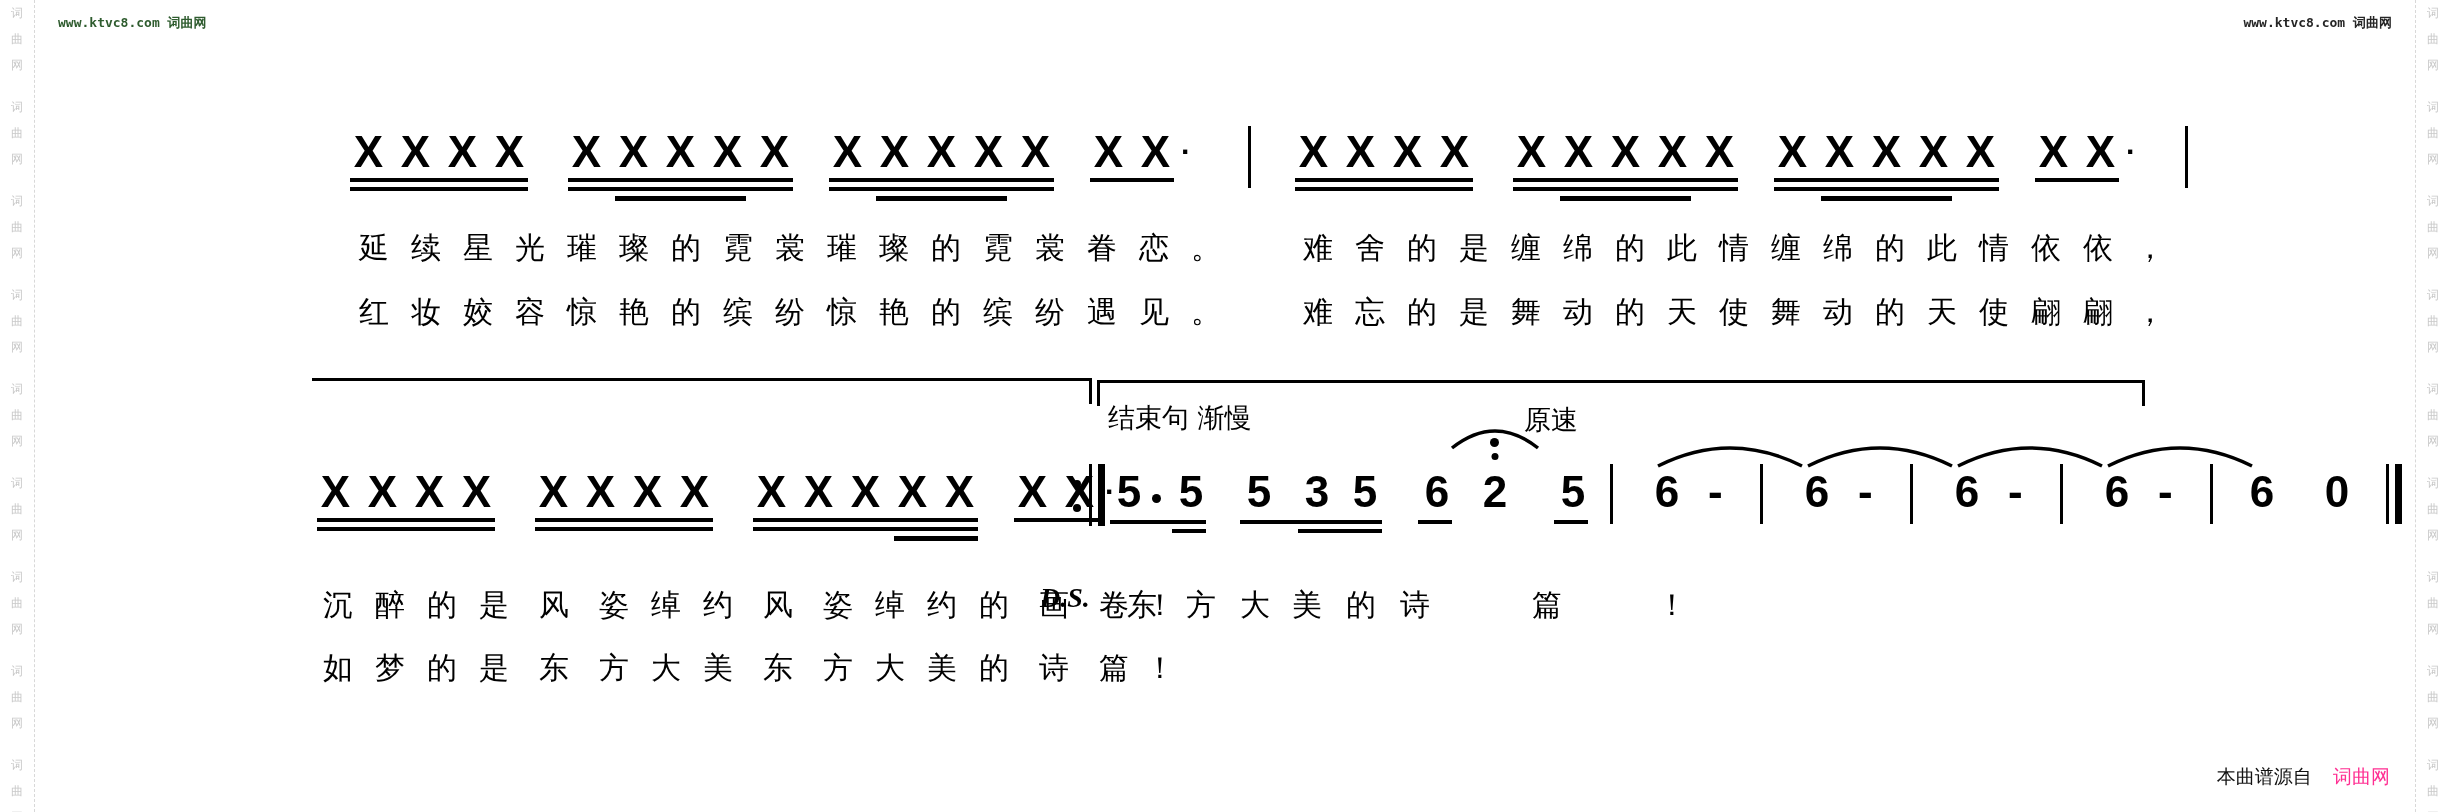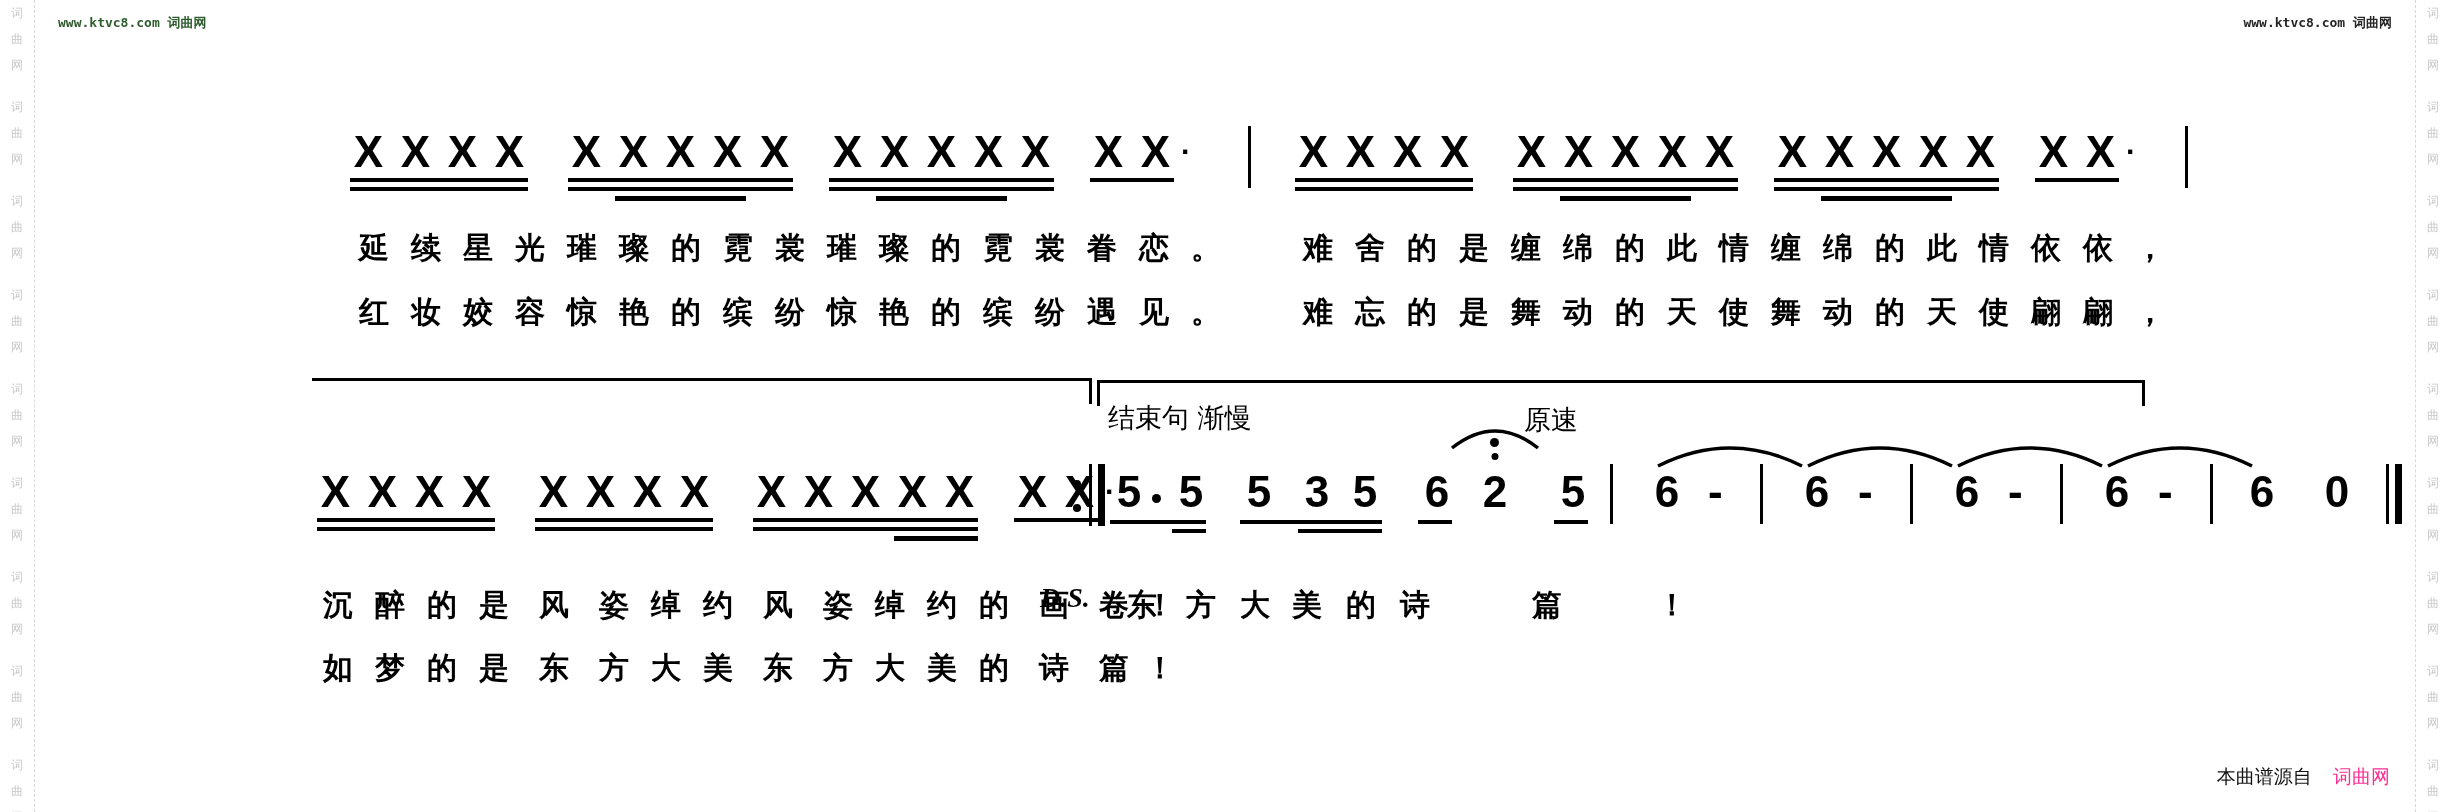--- a/index.html
+++ b/index.html
@@ -68,21 +68,21 @@
 
   
   .anno{
     position:absolute;font-size:27px;color:#000;white-space:nowrap;
     font-family:"DejaVu Sans",sans-serif;
   }
 
   
   .lyric{
     position:absolute;white-space:nowrap;color:#000;
-    font-size:30px;font-family:"DejaVu Serif",serif;font-weight:bold;
+    font-size:30px;font-family:"DejaVu Serif",serif;
   }
   .lyric .ch{display:inline-block;text-align:center;}
 
   
   .num{
     position:absolute;font-family:"Liberation Sans",sans-serif;
     font-weight:700;font-size:44px;line-height:44px;color:#000;
     text-align:center;
   }
   .num .oct{

